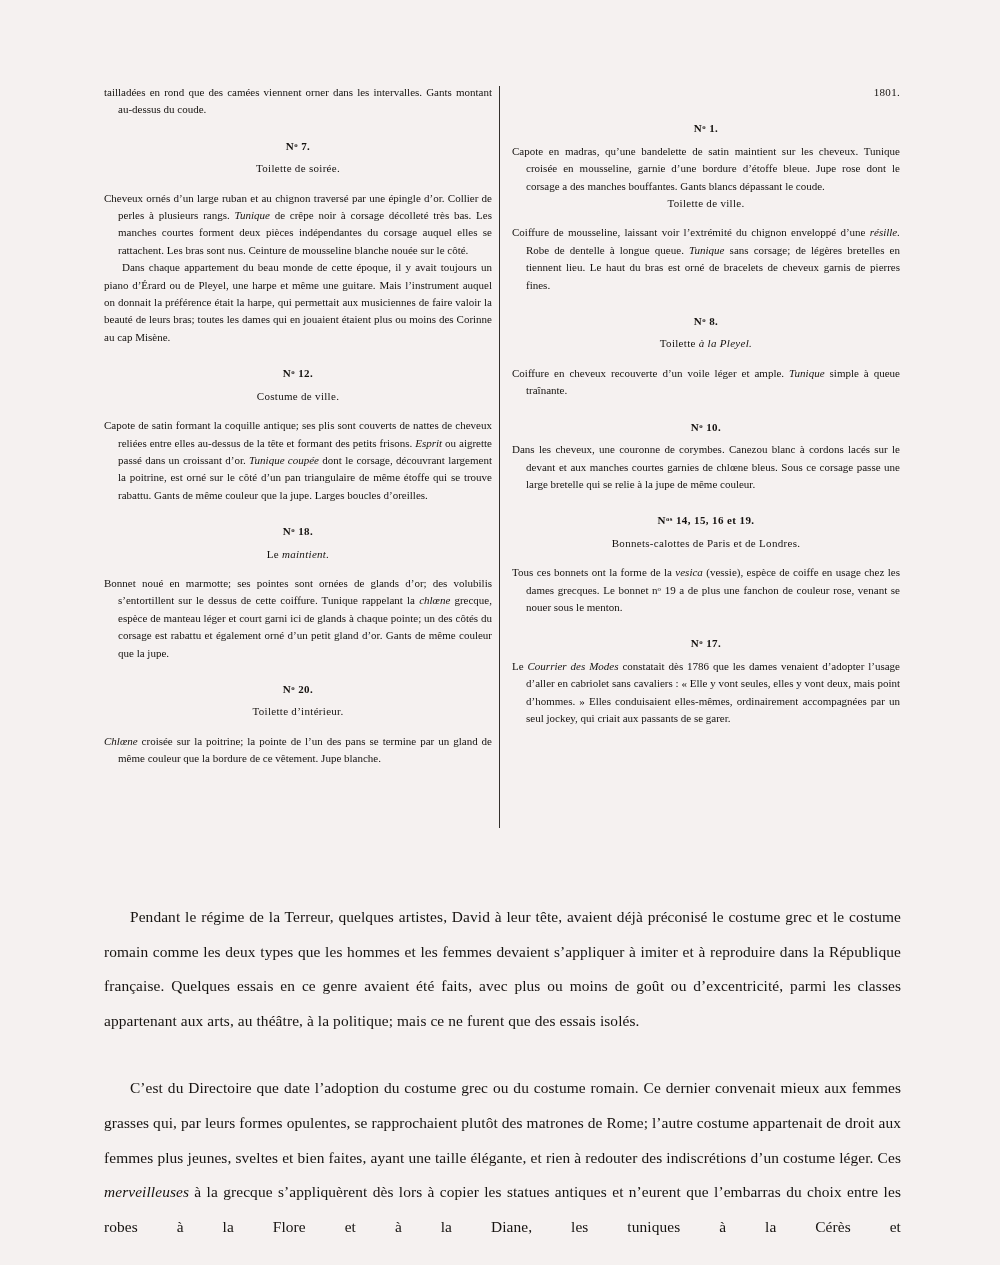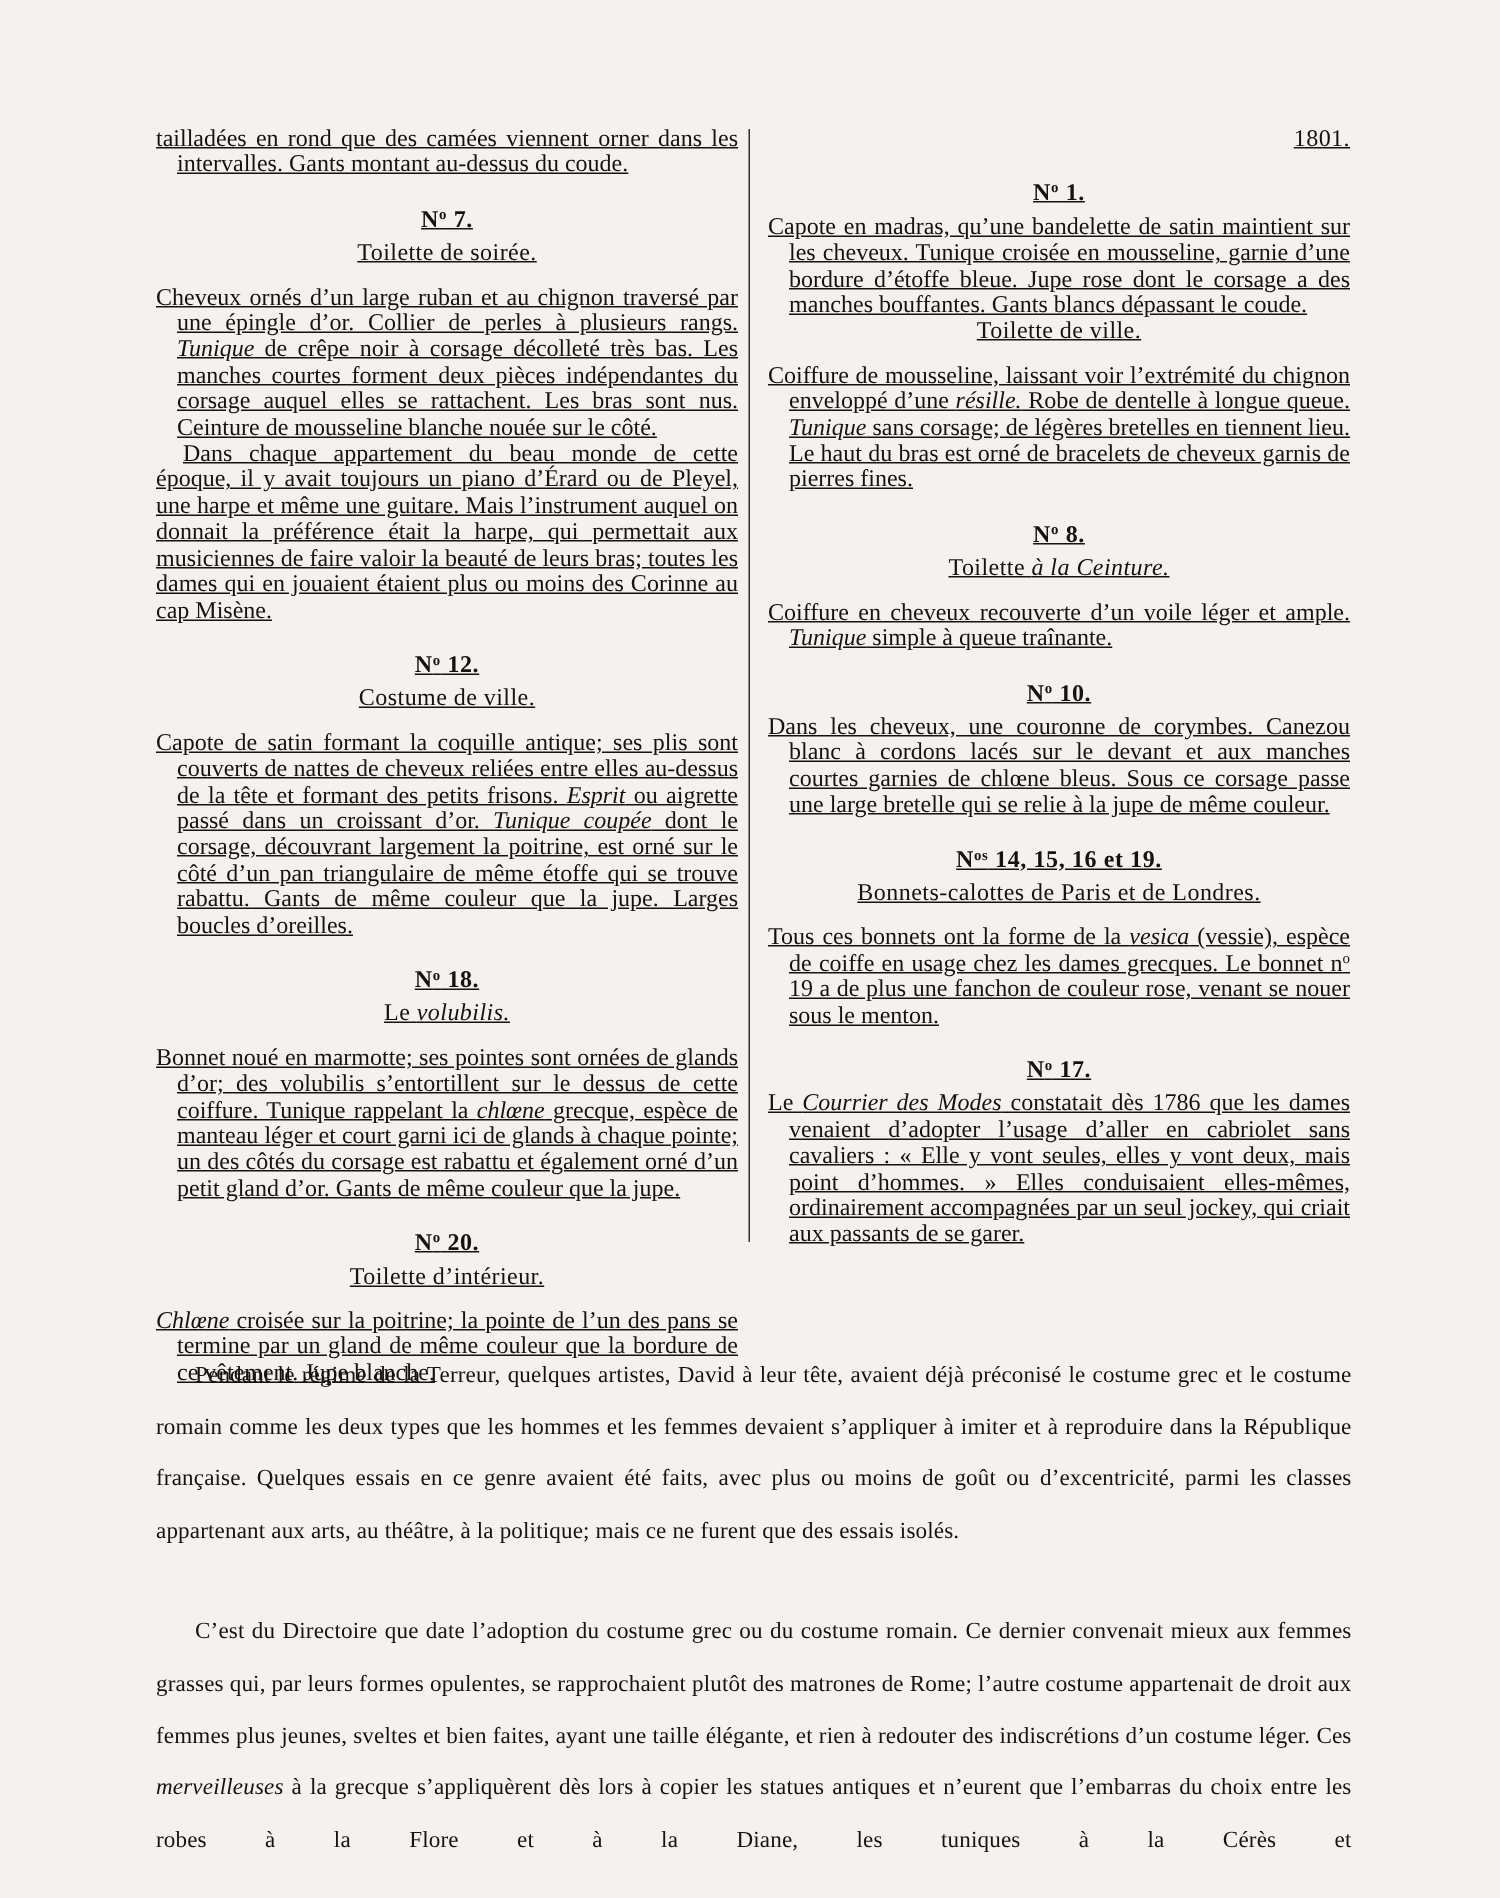--- a/index.html
+++ b/index.html
@@ -43,24 +43,23 @@
     width: 1px;
     height: 742px;
     background: #33302c;
   }
 
   
   .cat p,
   .cat .head,
   .cat .sub {
     margin: 0;
-    font-size: 16px;
+    font-size: 11px;
     line-height: 17.4px;
     color: #15120f;
-    text-decoration: underline;
   }
   .cat p {
     text-align: justify;
     text-indent: -14px;
     padding-left: 14px;
     -webkit-hyphens: none;
     hyphens: none;
   }
   .cat p + p {
     text-indent: 18px;
@@ -136,21 +135,21 @@
             <p class="body-first">Cheveux ornés d’un large ruban et au chignon traversé par une épingle d’or. Collier de perles à plusieurs rangs. <i>Tunique</i> de crêpe noir à corsage décolleté très bas. Les manches courtes forment deux pièces indépendantes du corsage auquel elles se rattachent. Les bras sont nus. Ceinture de mousseline blanche nouée sur le côté.</p>
             <p>Dans chaque appartement du beau monde de cette époque, il y avait toujours un piano d’Érard ou de Pleyel, une harpe et même une guitare. Mais l’instrument auquel on donnait la préférence était la harpe, qui permettait aux musiciennes de faire valoir la beauté de leurs bras; toutes les dames qui en jouaient étaient plus ou moins des Corinne au cap Misène.</p>
           </div>
           <div class="blk">
             <div class="head">N<sup>o</sup> 12.</div>
             <div class="sub">Costume de ville.</div>
             <p class="body-first">Capote de satin formant la coquille antique; ses plis sont couverts de nattes de cheveux reliées entre elles au-dessus de la tête et formant des petits frisons. <i>Esprit</i> ou aigrette passé dans un croissant d’or. <i>Tunique coupée</i> dont le corsage, découvrant largement la poitrine, est orné sur le côté d’un pan triangulaire de même étoffe qui se trouve rabattu. Gants de même couleur que la jupe. Larges boucles d’oreilles.</p>
           </div>
           <div class="blk">
             <div class="head">N<sup>o</sup> 18.</div>
-            <div class="sub">Le <i>volubilis.</i></div>
+            <div class="sub">Le <i>maintient.</i></div>
             <p class="body-first">Bonnet noué en marmotte; ses pointes sont ornées de glands d’or; des volubilis s’entortillent sur le dessus de cette coiffure. Tunique rappelant la <i>chlœne</i> grecque, espèce de manteau léger et court garni ici de glands à chaque pointe; un des côtés du corsage est rabattu et également orné d’un petit gland d’or. Gants de même couleur que la jupe.</p>
           </div>
           <div class="blk">
             <div class="head">N<sup>o</sup> 20.</div>
             <div class="sub">Toilette d’intérieur.</div>
             <p class="body-first"><i>Chlœne</i> croisée sur la poitrine; la pointe de l’un des pans se termine par un gland de même couleur que la bordure de ce vêtement. Jupe blanche.</p>
           </div>
         </div>
     </div>
 
@@ -160,21 +159,21 @@
           <div class="blk">
             <div class="head">N<sup>o</sup> 1.</div>
             <p class="body-first">Capote en madras, qu’une bandelette de satin maintient sur les cheveux. Tunique croisée en mousseline, garnie d’une bordure d’étoffe bleue. Jupe rose dont le corsage a des manches bouffantes. Gants blancs dépassant le coude.</p>
           </div>
           <div class="blk">
             <div class="sub">Toilette de ville.</div>
             <p class="body-first">Coiffure de mousseline, laissant voir l’extrémité du chignon enveloppé d’une <i>résille.</i> Robe de dentelle à longue queue. <i>Tunique</i> sans corsage; de légères bretelles en tiennent lieu. Le haut du bras est orné de bracelets de cheveux garnis de pierres fines.</p>
           </div>
           <div class="blk">
             <div class="head">N<sup>o</sup> 8.</div>
-            <div class="sub">Toilette <i>à la Ceinture.</i></div>
+            <div class="sub">Toilette <i>à la Pleyel.</i></div>
             <p class="body-first">Coiffure en cheveux recouverte d’un voile léger et ample. <i>Tunique</i> simple à queue traînante.</p>
           </div>
           <div class="blk">
             <div class="head">N<sup>o</sup> 10.</div>
             <p class="body-first">Dans les cheveux, une couronne de corymbes. Canezou blanc à cordons lacés sur le devant et aux manches courtes garnies de chlœne bleus. Sous ce corsage passe une large bretelle qui se relie à la jupe de même couleur.</p>
           </div>
           <div class="blk">
             <div class="head">N<sup>os</sup> 14, 15, 16 et 19.</div>
             <div class="sub">Bonnets-calottes de Paris et de Londres.</div>
             <p class="body-first">Tous ces bonnets ont la forme de la <i>vesica</i> (vessie), espèce de coiffe en usage chez les dames grecques. Le bonnet n<sup>o</sup> 19 a de plus une fanchon de couleur rose, venant se nouer sous le menton.</p>

